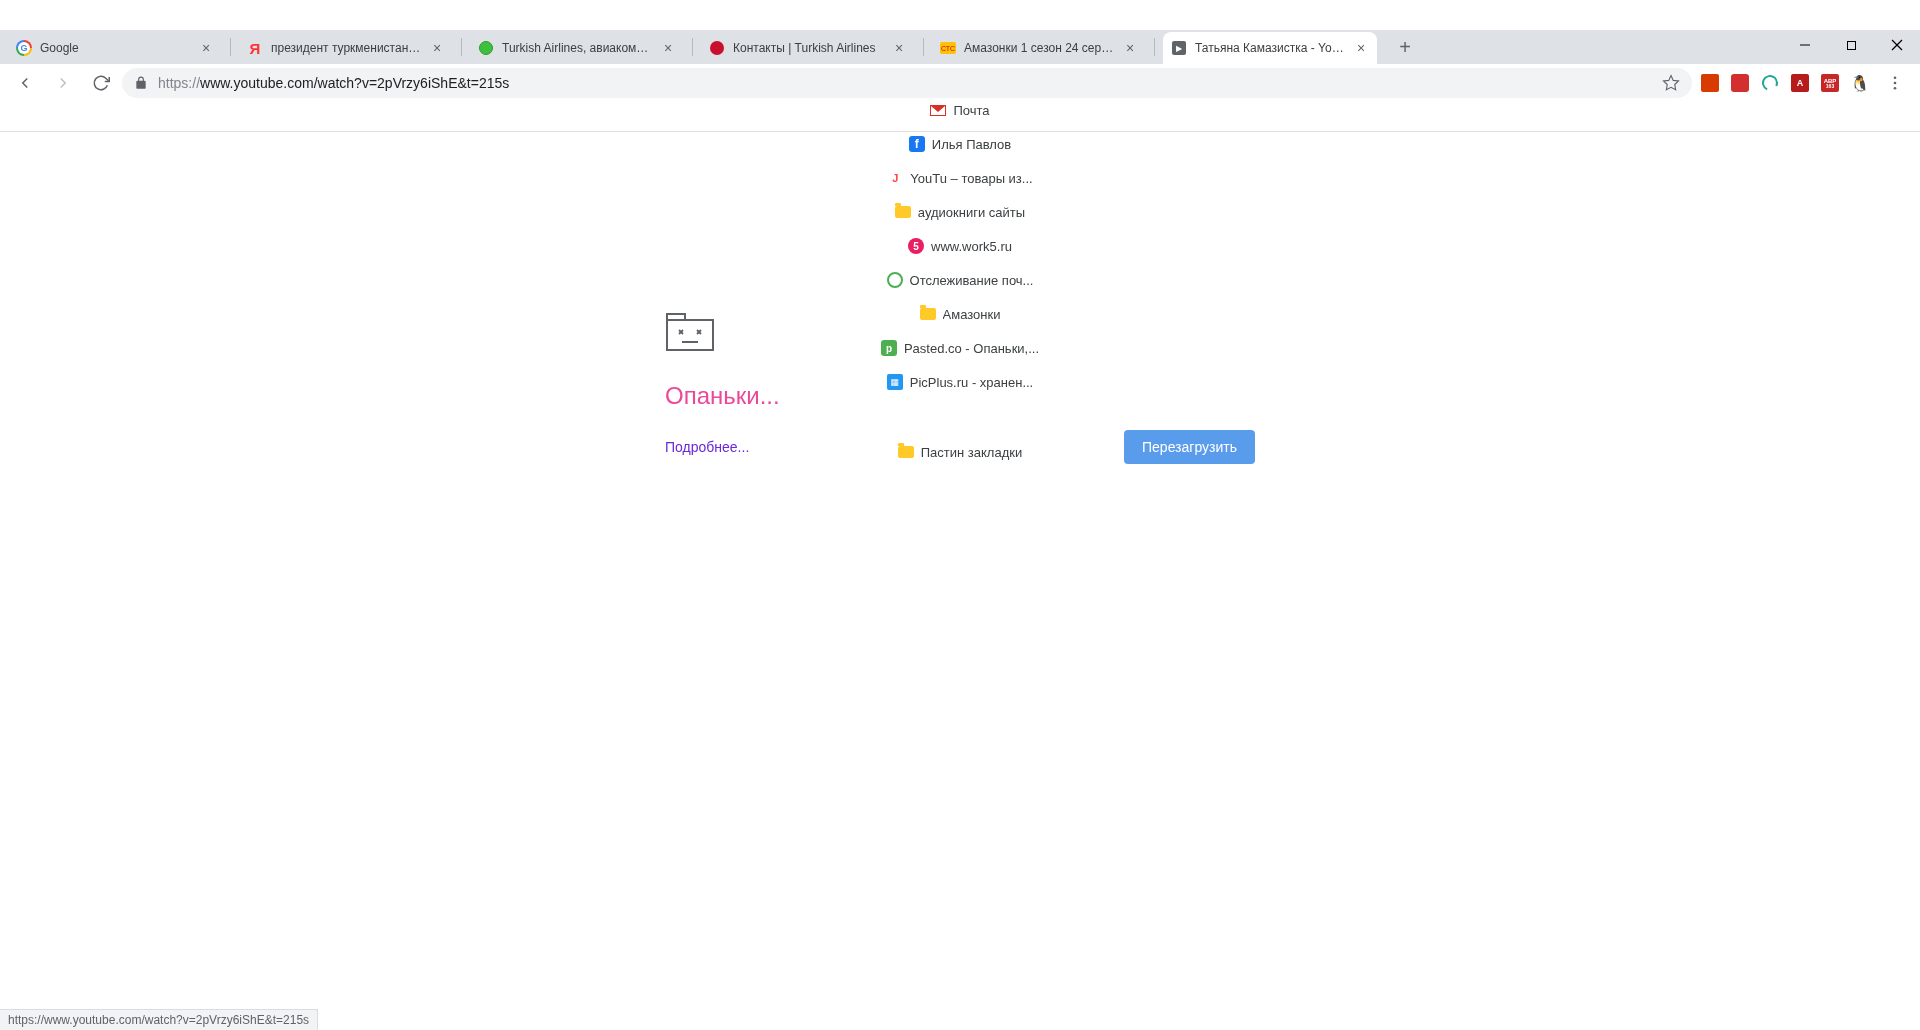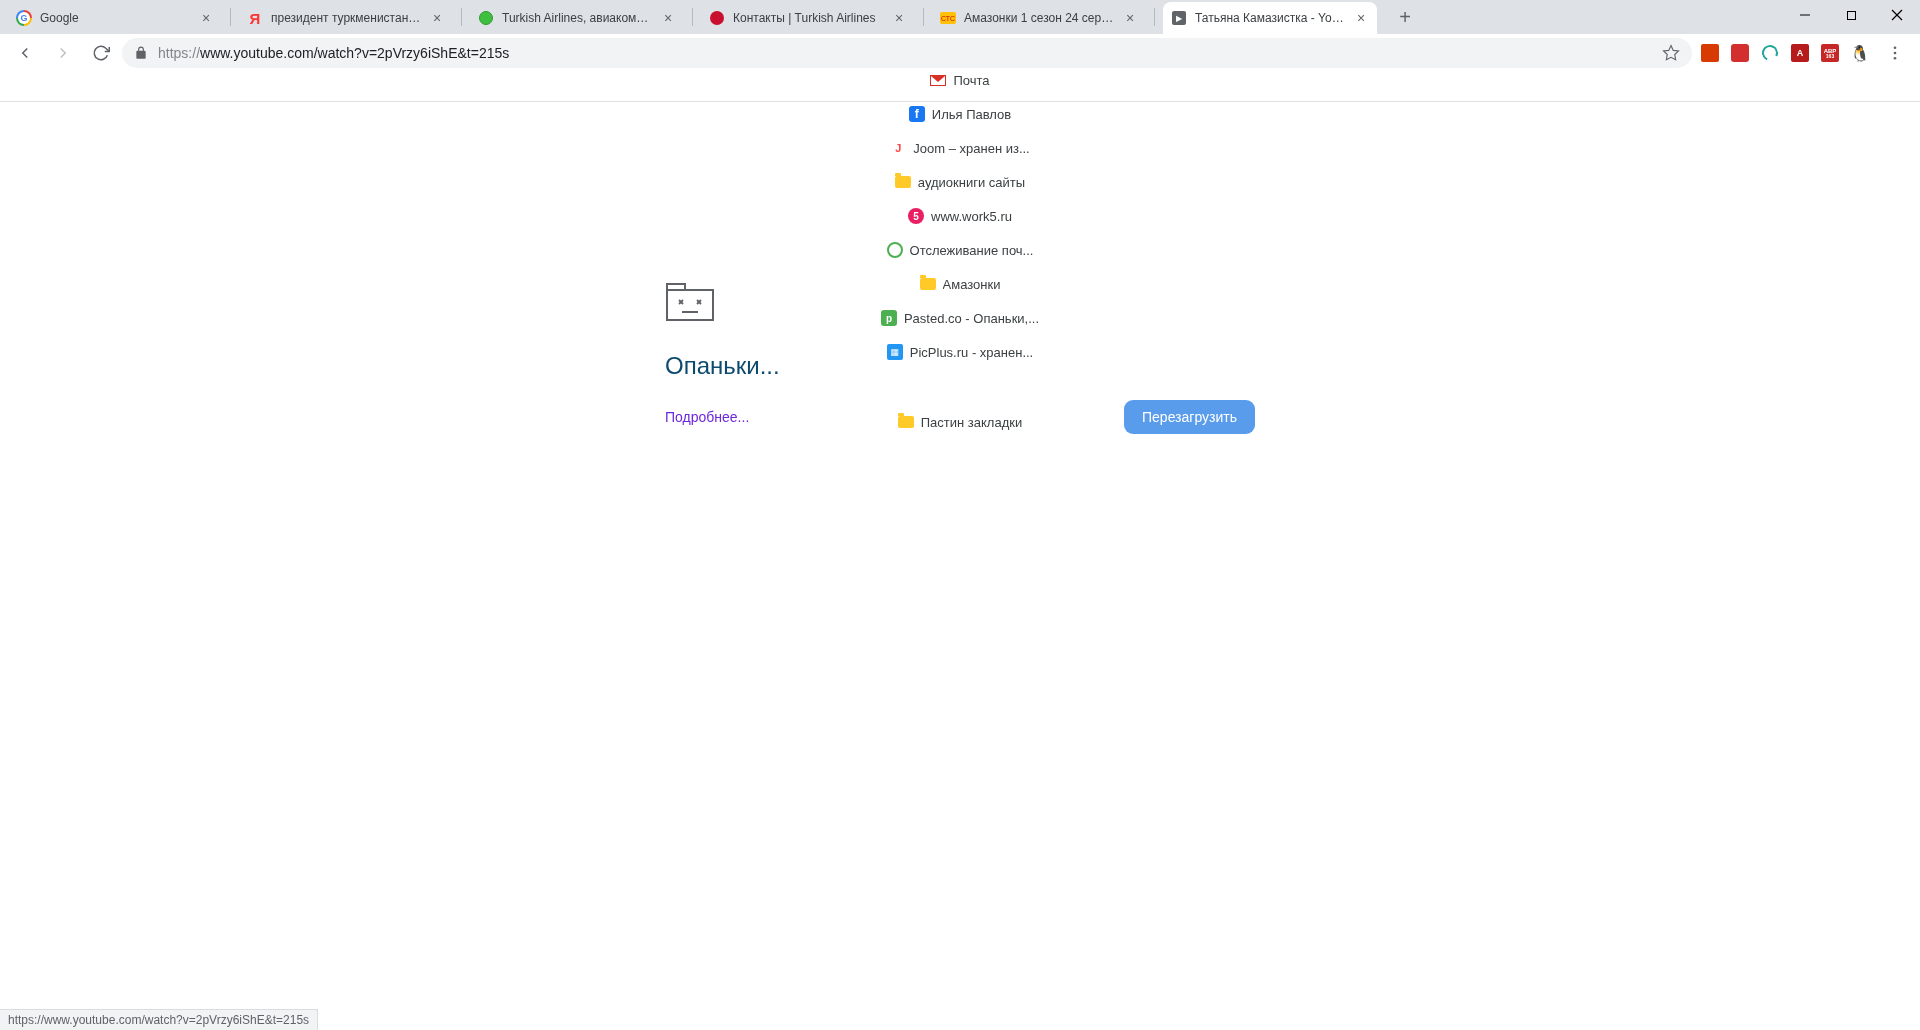--- a/index.html
+++ b/index.html
@@ -1,20 +1,20 @@
 <!DOCTYPE html>
 <html><head>
   <meta charset="utf-8">
   <style>
     * { margin: 0; padding: 0; box-sizing: border-box; font-family: "Segoe UI", Arial, sans-serif; }
     html, body { height: 100%; }
     body { background: #fff; display: flex; flex-direction: column; overflow: hidden; }
 
     
-    .tabstrip { background: #dee1e6; display: flex; align-items: flex-end; height: 34px; padding-left: 8px; gap: 8px; }
+    .tabstrip { background: #dee1e6; display: flex; align-items: flex-end; height: 34px; padding-left: 8px; gap: 8px; margin-top: 30px; }
     .tab { height: 32px; min-width: 0; width: 214px; display: flex; align-items: center; gap: 8px; padding: 0 8px; background: #dee1e6; color: #3c4043; font-size: 12px; position: relative; border-top-left-radius: 8px; border-top-right-radius: 8px; }
     .tab.active { background: #fff; }
     .tab .tab-title { flex: 1; white-space: nowrap; overflow: hidden; text-overflow: ellipsis; }
     .tab .favicon { width: 16px; height: 16px; flex-shrink: 0; display: inline-flex; align-items: center; justify-content: center; }
     .tab .close { width: 16px; height: 16px; color: #5f6368; cursor: pointer; display: inline-flex; align-items: center; justify-content: center; font-size: 14px; flex-shrink: 0; }
     .tab-sep { width: 1px; height: 18px; background: #b5b9be; align-self: center; }
     .newtab { width: 28px; height: 28px; display: inline-flex; align-items: center; justify-content: center; color: #5f6368; font-size: 20px; font-weight: 300; margin-left: 6px; align-self: center; cursor: pointer; border-radius: 50%; }
     .window-controls { margin-left: auto; display: flex; align-self: flex-start; }
     .window-controls .wc { width: 46px; height: 30px; display: inline-flex; align-items: center; justify-content: center; color: #000; cursor: pointer; }
 
@@ -36,25 +36,25 @@
     .bookmark { display: inline-flex; align-items: center; gap: 7px; cursor: pointer; max-width: 220px; }
     .bookmark .bicon { width: 16px; height: 16px; display: inline-flex; align-items: center; justify-content: center; flex-shrink: 0; }
     .bookmark .btxt { white-space: nowrap; overflow: hidden; text-overflow: ellipsis; }
     .bookmarks-spacer { flex: 1; }
     .bookmarks-divider { width: 1px; height: 18px; background: #dadce0; }
 
     
     .content { flex: 1; display: flex; justify-content: center; padding-top: 180px; position: relative; }
     .sadtab { width: 590px; }
     .sad-icon { width: 50px; height: 40px; margin-bottom: 26px; }
-    .sad-title { font-size: 24px; color: #0c4a6e; font-weight: 400; margin-bottom: 16px; }
+    .sad-title { font-size: 24px; color: #ec4899; font-weight: 400; margin-bottom: 16px; }
     .sad-msg { font-size: 14px; color: #5f6368; margin-bottom: 14px; }
     .sad-row { display: flex; align-items: center; justify-content: space-between; margin-top: 20px; }
     .sad-link { color: #6d28d9; font-size: 14px; cursor: pointer; }
-    .reload-btn { background: #5a9cec; color: #fff; border: none; border-radius: 9px; padding: 9px 18px; font-size: 14px; cursor: pointer; }
+    .reload-btn { background: #5a9cec; color: #fff; border: none; border-radius: 4px; padding: 9px 18px; font-size: 14px; cursor: pointer; }
 
     
     .status-bar { position: absolute; left: 0; bottom: 0; background: #f1f3f4; border: 1px solid #dadce0; border-left: none; border-bottom: none; padding: 3px 8px; font-size: 12px; color: #5f6368; }
 
     
     .fav { display:inline-flex; width:16px; height:16px; align-items:center; justify-content:center; font-size:10px; font-weight:bold; border-radius:3px; }
     .fav-g { background: conic-gradient(#ea4335 0 25%, #fbbc05 0 50%, #34a853 0 75%, #4285f4 0 100%); color: transparent; border-radius: 50%; position: relative; }
     .fav-g::after { content:"G"; position:absolute; inset:2px; background:#fff; border-radius:50%; color:#4285f4; display:flex; align-items:center; justify-content:center; font-size:9px; font-family: Arial; }
     .fav-y { color:#f33; font-size:15px; font-weight:bold; }
     .fav-turkish { width:14px; height:14px; border-radius:50%; background:#3fbf3f; border:1px solid #2a9d2a; }
@@ -209,21 +209,21 @@
         <span class="btxt">Почта</span>
       </div><div class="bookmark">
         <span class="bicon">
           <span class="bicon-fb">f</span>
         </span>
         <span class="btxt">Илья Павлов</span>
       </div><div class="bookmark">
         <span class="bicon">
           <span class="bicon-joom">J</span>
         </span>
-        <span class="btxt">Joom – хранен из...</span>
+        <span class="btxt">YouTu – товары из...</span>
       </div><div class="bookmark">
         <span class="bicon">
           <span class="bicon-folder"></span>
         </span>
         <span class="btxt">аудиокниги сайты</span>
       </div><div class="bookmark">
         <span class="bicon">
           <span class="bicon-w5">5</span>
         </span>
         <span class="btxt">www.work5.ru</span>

